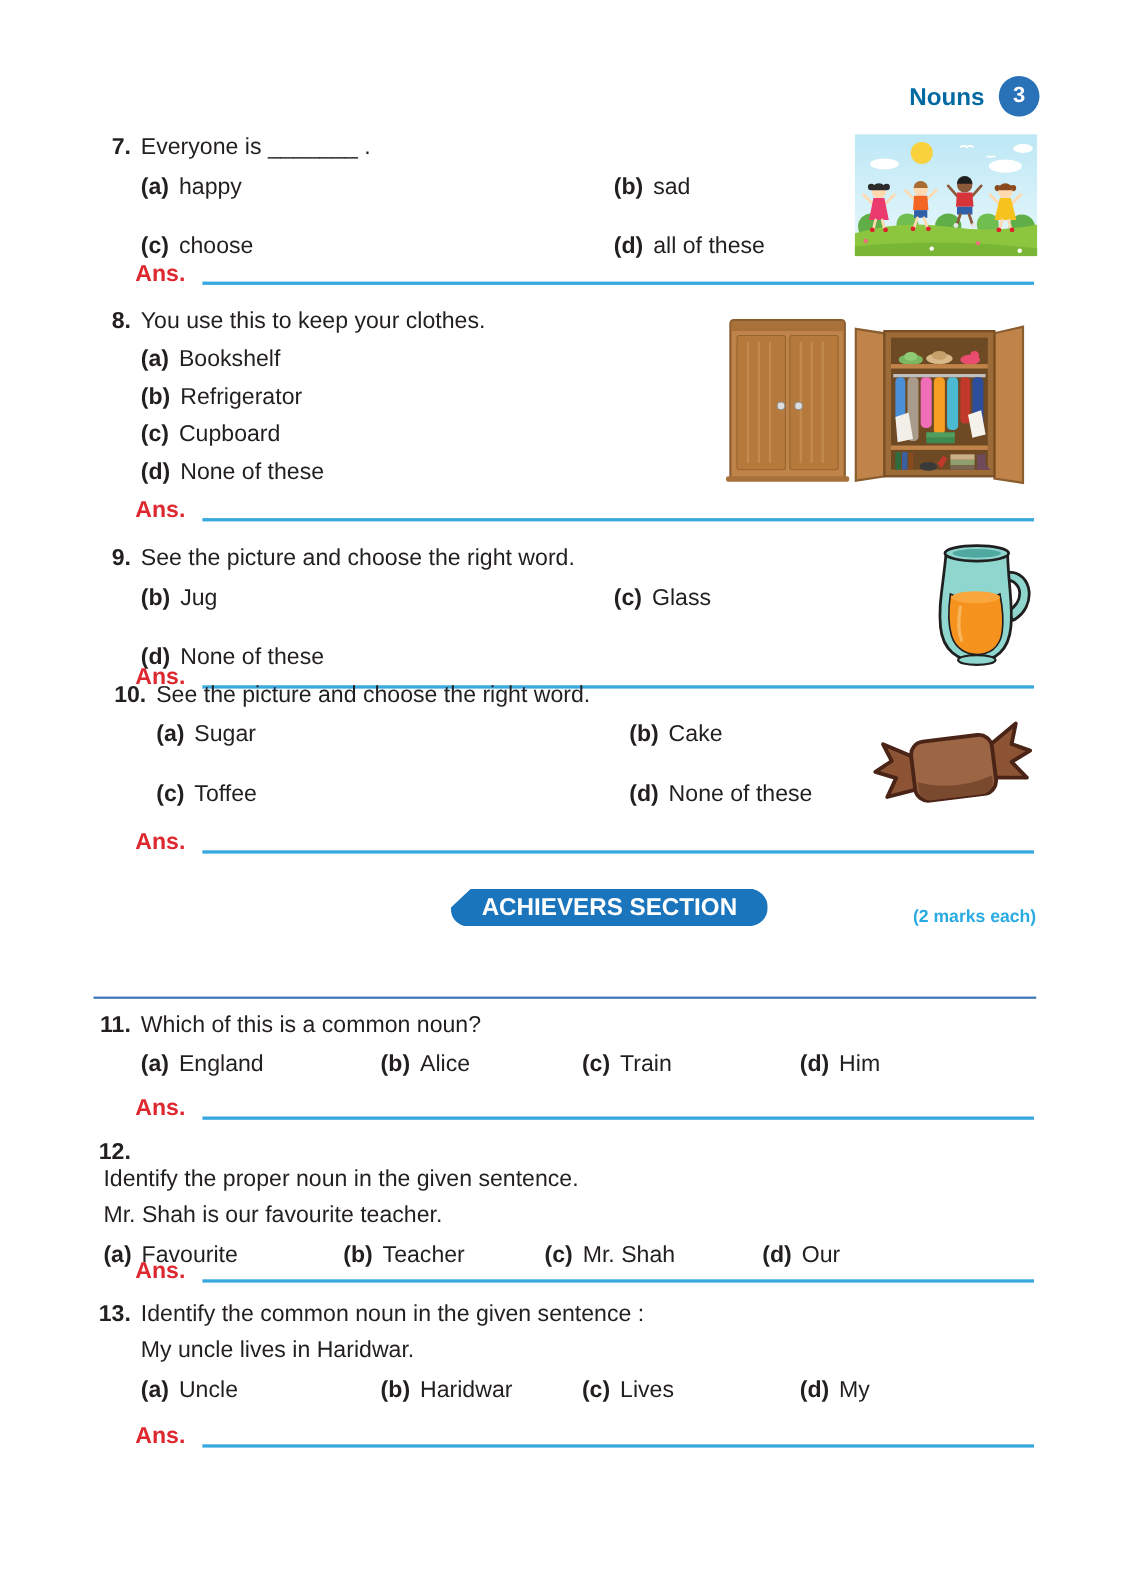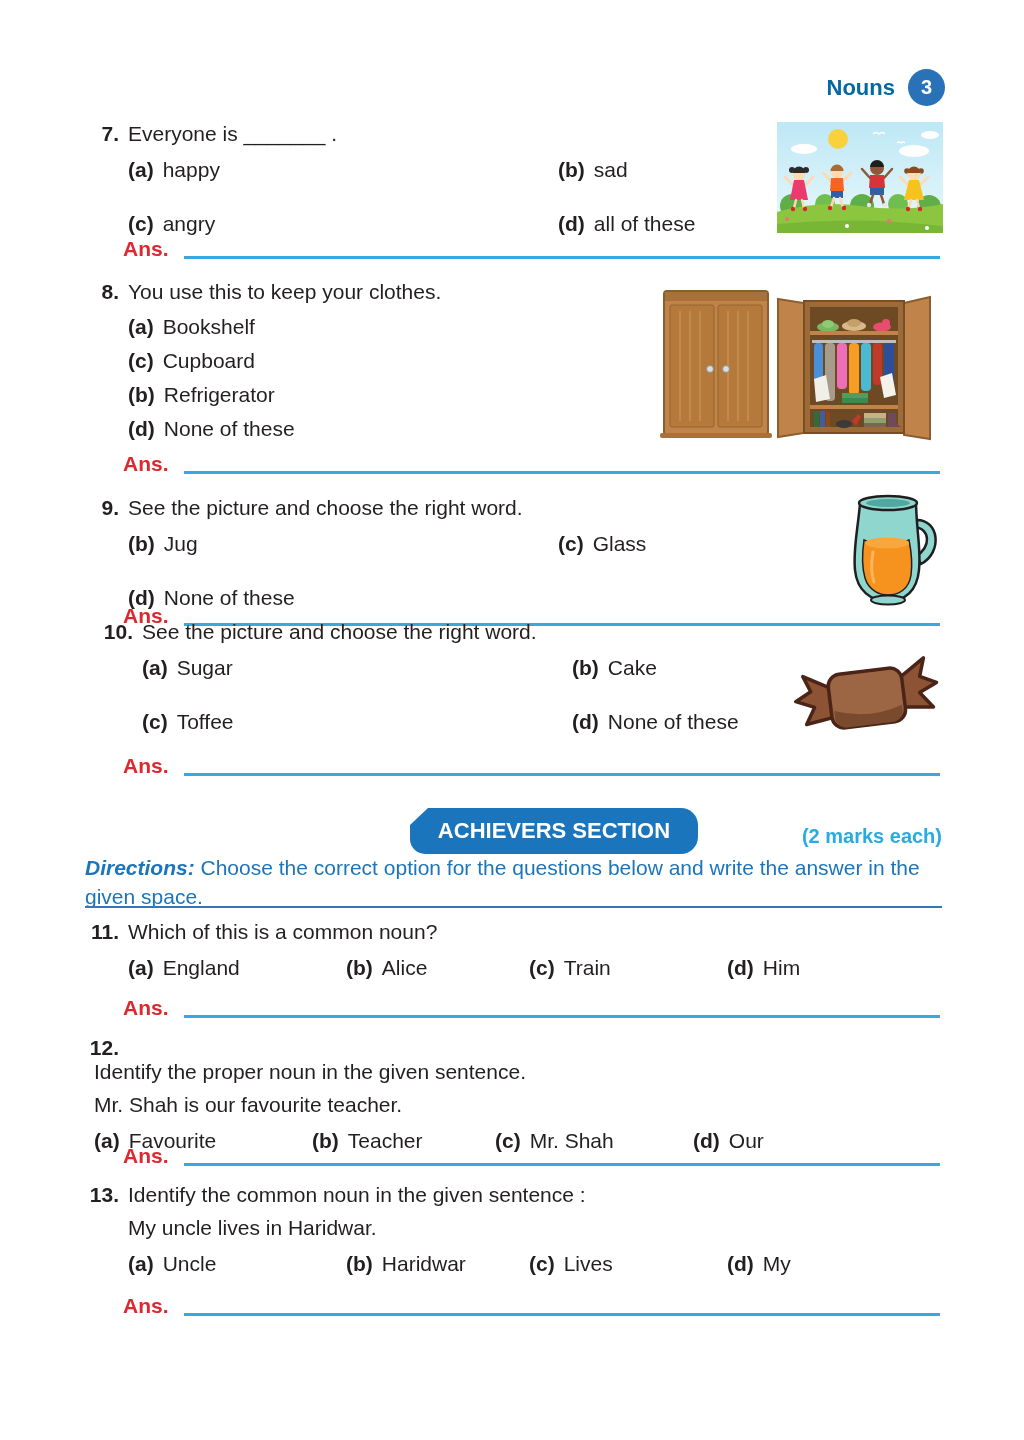--- a/index.html
+++ b/index.html
@@ -33,29 +33,29 @@
   .opts2 { display:grid; grid-template-columns:400px auto; margin-top:12px; row-gap:12px;gap:30px; }
   .optsv { margin-top:6px; }
   .optsv .opt { line-height:34px; }
   .opts4 { display:grid; grid-template-columns:218px 183px 198px auto; margin-top:12px; }
   
   .ans { position:absolute; left:123px; right:84px; height:26px; display:flex; }
   .ans-label { color:#DD2830; font-weight:700; flex:none; }
   .ans-line { flex:1; margin-left:15px; margin-bottom:4px; border-bottom:3px solid #38A8DF; }
   
   .banner {
-    position:absolute; left:410px; top:808px; width:288px; height:46px;
+    position:absolute; left:410px; top:808px; width:288px; height:34px;
     background:#1B75BC; color:#ffffff; font-weight:700; font-size:22px;
     border-radius:0 17px 17px 15px;
     clip-path:polygon(18px 0,100% 0,100% 100%,0 100%,0 17px);
     display:flex; align-items:center; justify-content:center;
   }
   .marks-note {
     position:absolute; top:825px; right:82px;
-    color:#29ABE2; font-weight:700; font-size:20px;
+    color:#29ABE2; font-weight:700; font-size:16px;
   }
   .directions {
     position:absolute; left:85px; right:82px; top:853px;
     color:#1B75BC; line-height:29px;
   }
   .dir-label { font-weight:700; font-style:italic; }
   .dir-rule { position:absolute; left:85px; right:82px; top:906px; border-top:2px solid #3A76B5; }
   
   .illus { position:absolute; }
   .illus-kids     { left:777px; top:122px; }
@@ -73,38 +73,38 @@
     <span class="page-circle">3</span>
   </div>
 
   <div class="q" style="top:122px;">
     <span class="qnum">7.</span>
     <div class="qbody">
       <div>Everyone is _______ .</div>
       <div class="opts2" style="max-width:640px;">
         <span class="opt"><span class="okey">(a)</span><span>happy</span></span>
         <span class="opt"><span class="okey">(b)</span><span>sad</span></span>
-        <span class="opt"><span class="okey">(c)</span><span>angry</span></span>
+        <span class="opt"><span class="okey">(c)</span><span>choose</span></span>
         <span class="opt"><span class="okey">(d)</span><span>all of these</span></span>
       </div>
     </div>
   </div>
   <div class="ans" style="top:237px;">
     <span class="ans-label">Ans.</span>
     <span class="ans-line"></span>
   </div>
 
   <div class="q" style="top:280px;">
     <span class="qnum">8.</span>
     <div class="qbody">
       <div>You use this to keep your clothes.</div>
       <div class="optsv">
         <div class="opt"><span class="okey">(a)</span><span>Bookshelf</span></div>
+        <div class="opt"><span class="okey">(b)</span><span>Refrigerator</span></div>
         <div class="opt"><span class="okey">(c)</span><span>Cupboard</span></div>
-        <div class="opt"><span class="okey">(b)</span><span>Refrigerator</span></div>
         <div class="opt"><span class="okey">(d)</span><span>None of these</span></div>
       </div>
     </div>
   </div>
   <div class="ans" style="top:452px;">
     <span class="ans-label">Ans.</span>
     <span class="ans-line"></span>
   </div>
 
   <div class="q" style="top:496px;">
@@ -135,23 +135,20 @@
       </div>
     </div>
   </div>
   <div class="ans" style="top:754px;">
     <span class="ans-label">Ans.</span>
     <span class="ans-line"></span>
   </div>
 
   <div class="banner">ACHIEVERS SECTION</div>
   <div class="marks-note">(2 marks each)</div>
-  <div class="directions">
-    <span class="dir-label">Directions:</span><span> Choose the correct option for the questions below and write the answer in the given space.</span>
-  </div>
   <div class="dir-rule"></div>
 
   <div class="q" style="top:920px;justify-content:center;">
     <span class="qnum">11.</span>
     <div class="qbody">
       <div>Which of this is a common noun?</div>
       <div class="opts4">
         <span class="opt"><span class="okey">(a)</span><span>England</span></span>
         <span class="opt"><span class="okey">(b)</span><span>Alice</span></span>
         <span class="opt"><span class="okey">(c)</span><span>Train</span></span>

